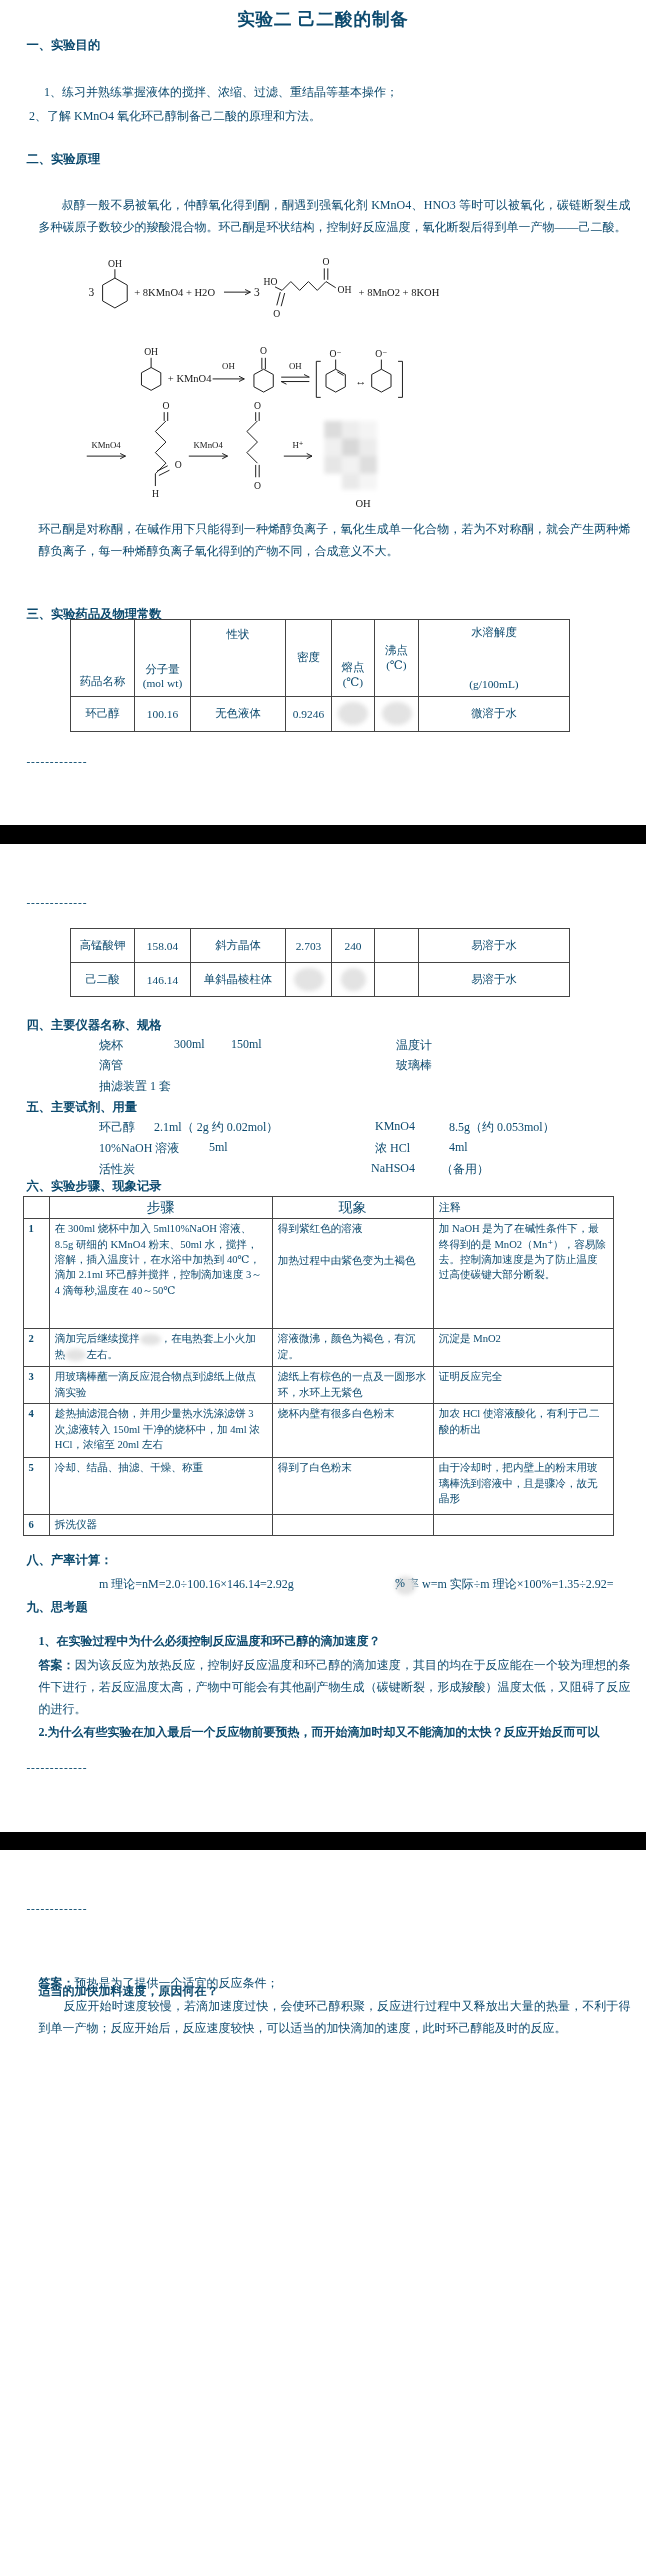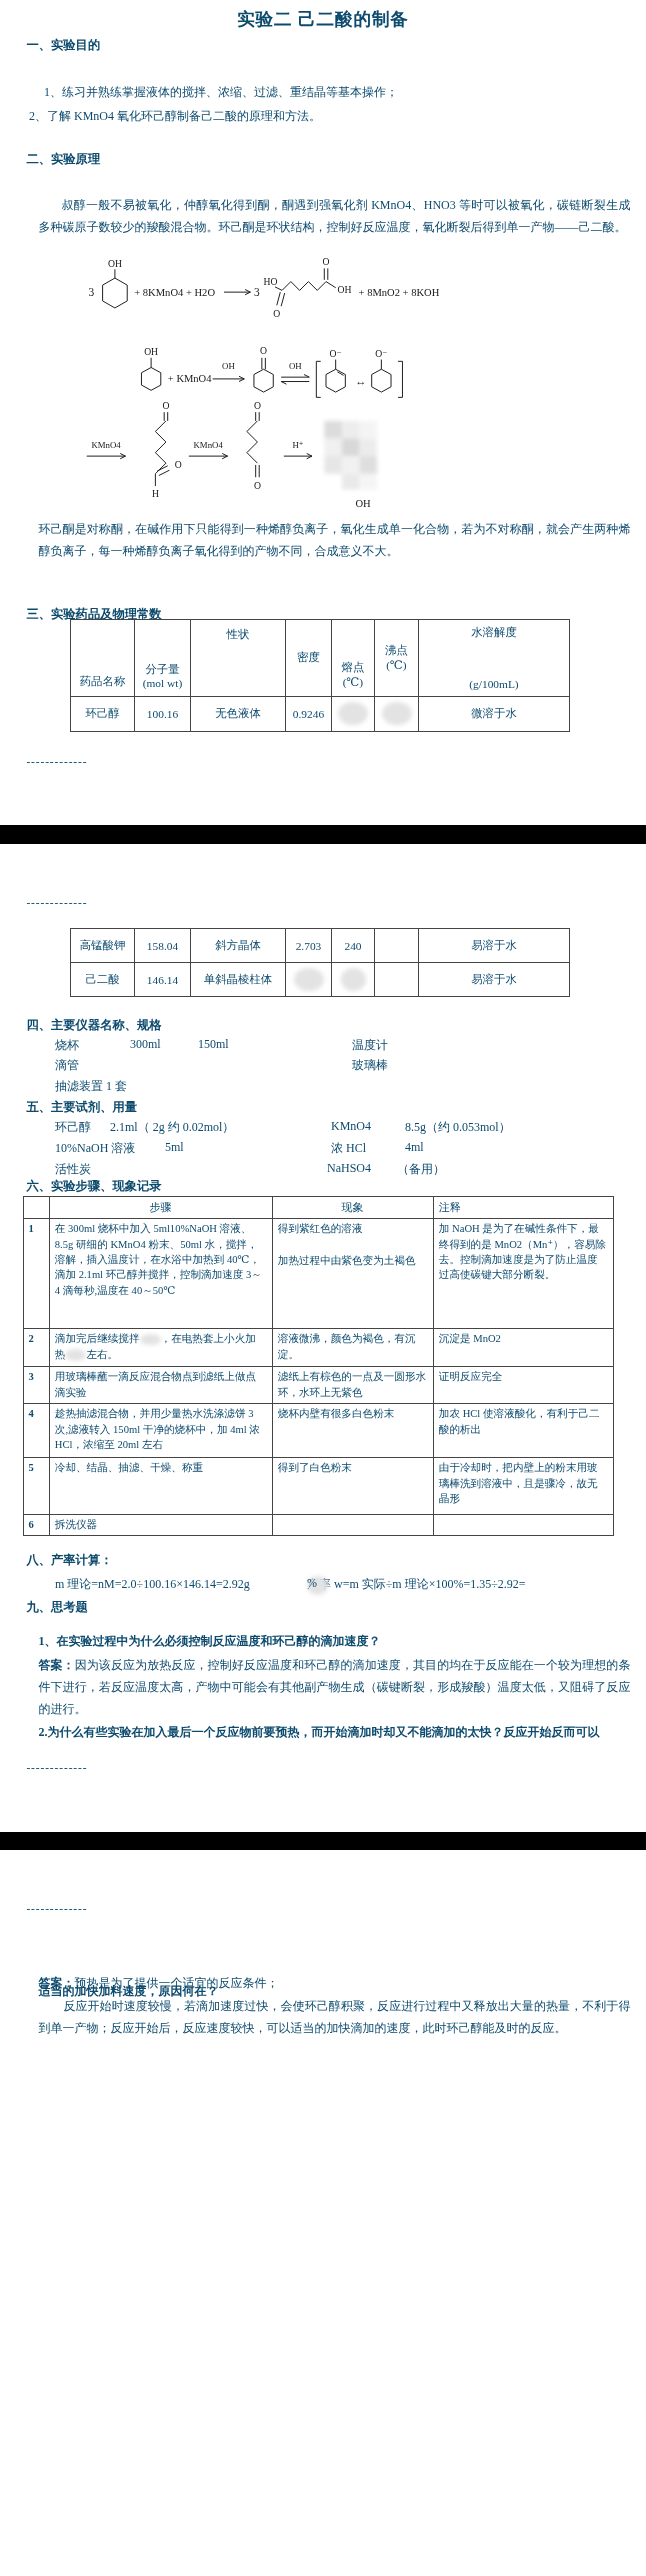--- a/index.html
+++ b/index.html
@@ -23,26 +23,26 @@
   .chem{font-size:11.4px;}
   .chem td{border:0.9px solid #444;text-align:center;padding:1.8px 2.6px;overflow:hidden;}
   .chem .cellflex{display:flex;flex-direction:column;height:100%;align-items:center;}
   .jb{justify-content:flex-end;padding-bottom:3.5px;}
   .jt{justify-content:flex-start;padding-top:3.5px;}
   .jm{justify-content:center;}
   .jsb{justify-content:space-between;padding:3.5px 0;}
   .steps{font-size:10.6px;line-height:15.4px;}
   .steps td{border:0.9px solid #444;vertical-align:top;text-align:left;padding:2.6px 5.3px;overflow:hidden;}
   .steps td.no{font-weight:bold;padding-left:4.4px;}
-  .steps td.hc{text-align:center;font-size:11px;}
+  .steps td.hc{text-align:center;font-size:14px;}
   .steps td.hl{text-align:left;font-size:11px;}
   .steps p{margin:0;}
   .steps .gap{margin-top:16px;}
   .rowline{font-size:12px;white-space:nowrap;}
-  .rowline span{position:absolute;white-space:nowrap;}
+  .rowline span{position:absolute;white-space:nowrap;margin-left:44px;}
   svg text{font-family:"Liberation Serif","DejaVu Serif",serif;fill:#181818;}
   svg line,svg polygon,svg path,svg polyline{stroke:#181818;fill:none;stroke-width:1.1;}
 </style>
 </head>
 <body>
 
 <div class="page">
 
   <h1 class="title">实验二 己二酸的制备</h1>
 
@@ -258,21 +258,21 @@
       <td></td>
       <td>易溶于水</td>
     </tr>
   </tbody>
     </table>
 
   <div class="abs h" style="top:1017px">四、主要仪器名称、规格</div>
   <div class="abs rowline" style="top:1037px;left:55px;width:528px;height:17.6px">
     <span style="left:0">烧杯</span>
     <span style="left:75px">300ml</span>
-    <span style="left:143px">150ml</span>
+    <span style="left:132px">150ml</span>
     <span style="left:297px">温度计</span>
   </div>
   <div class="abs rowline" style="top:1057px;left:55px;width:528px;height:17.6px">
     <span style="left:0">滴管</span>
     <span style="left:297px">玻璃棒</span>
   </div>
   <div class="abs rowline" style="top:1078px;left:55px;width:528px;height:17.6px">
     <span style="left:0">抽滤装置 1 套</span>
   </div>
 

